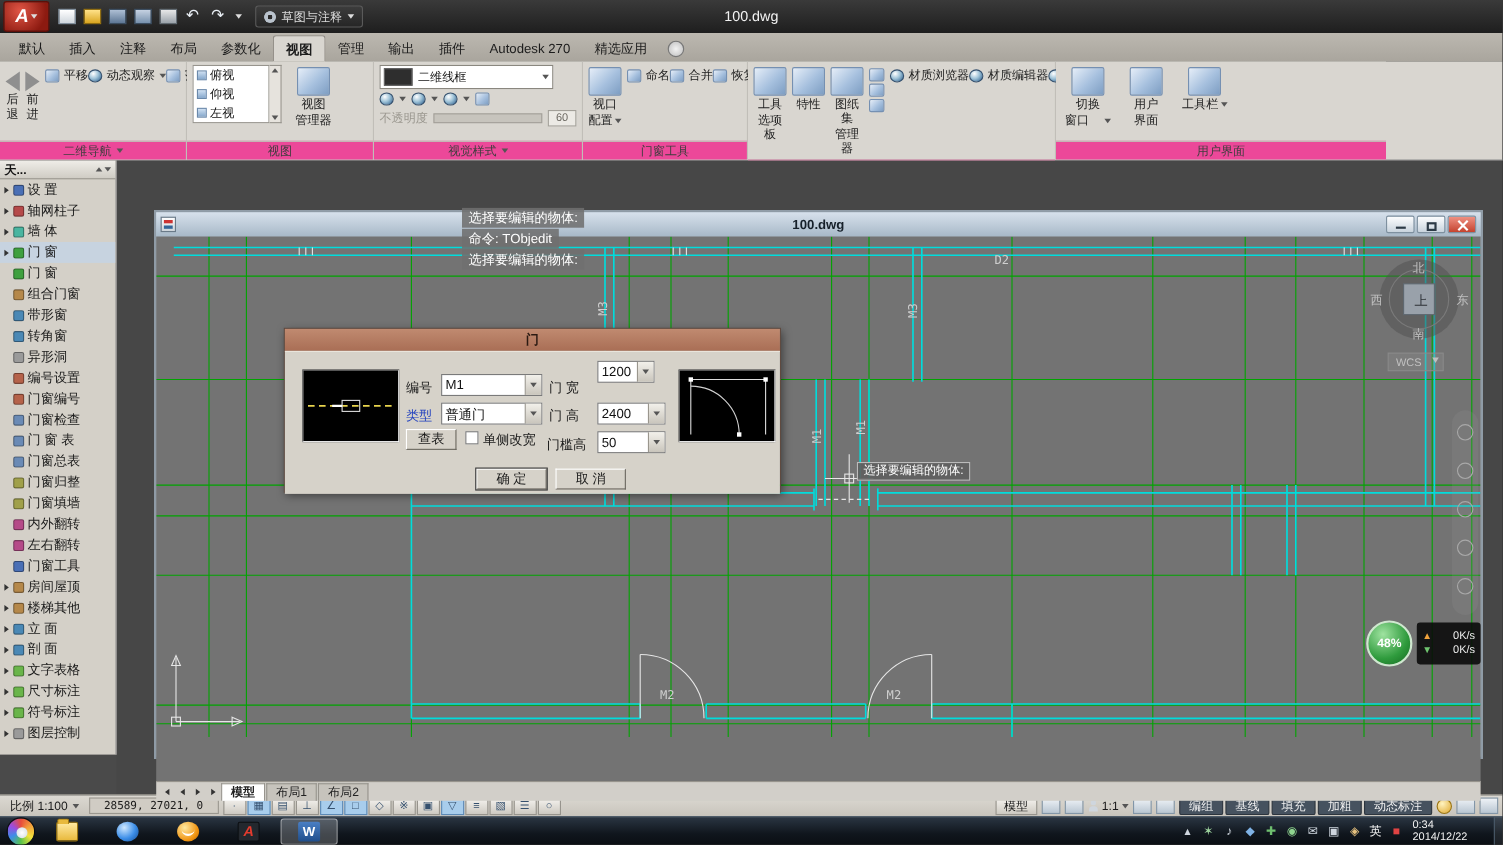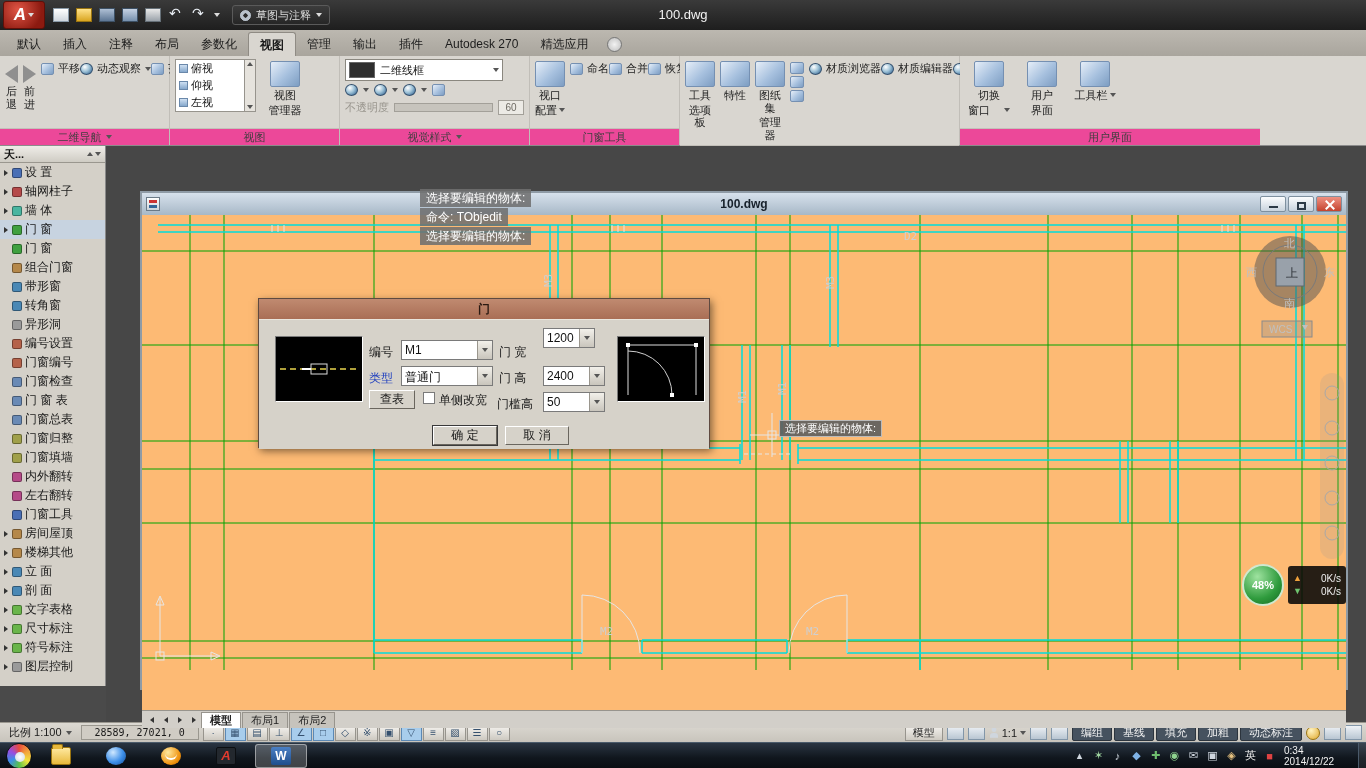--- a/index.html
+++ b/index.html
@@ -98,21 +98,21 @@
 .dwicon{width:14px;height:14px;background:linear-gradient(#fdfdfd,#cdd4da);border:1px solid #6a7a88;position:relative}
 .dwicon::before{content:"";position:absolute;left:2px;top:2px;width:8px;height:3px;background:#c33}
 .dwicon::after{content:"";position:absolute;left:2px;top:7px;width:8px;height:3px;background:#369}
 .dw-btns{margin-left:auto;display:flex}
 .wbtn{width:26px;height:16px;border:1px solid #7e909f;border-radius:2px;background:linear-gradient(#fcfdfe,#c8d3dd);margin-left:2px;display:flex;align-items:flex-end;justify-content:center;padding-bottom:3px;position:relative}
 .wbtn .mini{width:9px;height:2px;background:#2c3a46}
 .wbtn .maxi{width:9px;height:8px;border:2px solid #2c3a46;margin-bottom:-2px}
 .wbtn.close{background:linear-gradient(#ef9182,#c4432f)}
 .wbtn.close::before,.wbtn.close::after{content:"";position:absolute;left:7px;top:7px;width:12px;height:2px;background:#fff}
 .wbtn.close::before{transform:rotate(45deg)}.wbtn.close::after{transform:rotate(-45deg)}
-#canvas{position:relative;width:1204px;height:495px;background:#fdba74;overflow:hidden}
+#canvas{position:relative;width:1204px;height:495px;background:#737373;overflow:hidden}
 .gl line{stroke:var(--cad-green);stroke-width:1}
 .cl line,.cl path{stroke:var(--cad-cyan);stroke-width:1.5;fill:none}
 .wl line,.wl path,.wl rect{stroke:#e6e6e6;stroke-width:1;fill:none}
 .lb{fill:#cfcfcf;font-size:11px;font-family:"DejaVu Sans Mono","Liberation Mono",monospace}
 
 .tabstrip{height:18px;background:#d2cfc9;border-top:1px solid #97948d;display:flex;align-items:center;padding-left:3px;gap:1px}
 .tnav{width:13px;height:13px;display:flex;align-items:center;justify-content:center}
 .ltab{height:16px;padding:0 8px;font-size:11px;display:flex;align-items:center;border:1px solid #97948d;border-bottom:none;background:#c6c3bc;color:#222}
 .ltab.active{background:#fff;font-weight:bold}
 

